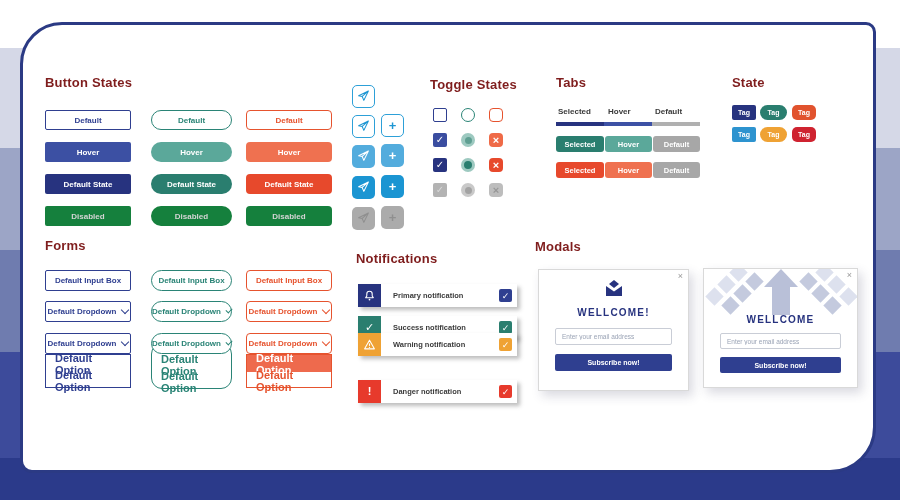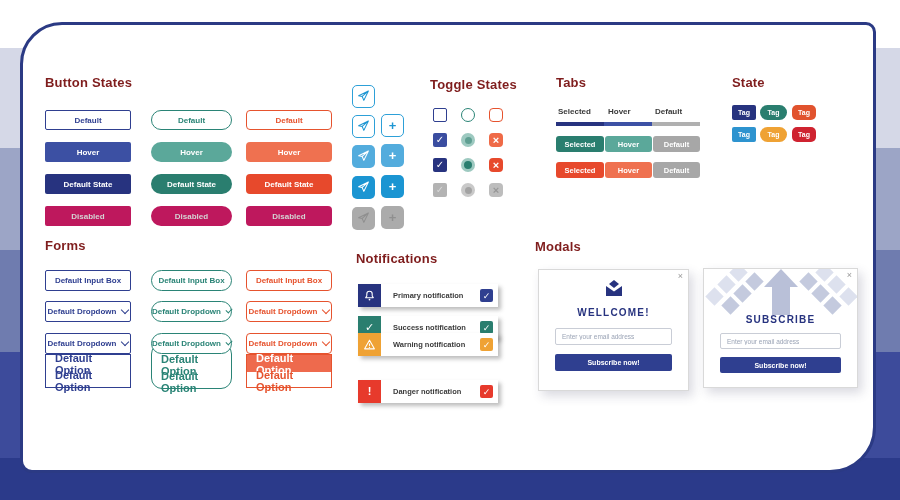--- a/index.html
+++ b/index.html
@@ -23,21 +23,21 @@
   .c3{left:223px;width:86px;border-radius:4px}
   .v-out-navy{border:1.5px solid #2f3f90;color:#2f3f90;background:#fff}
   .v-navy-h{background:#3c50a3;color:#fff}
   .v-navy-s{background:#27337f;color:#fff}
   .v-out-teal{border:1.5px solid #2a8476;color:#2a8476;background:#fff}
   .v-teal-h{background:#5ba89a;color:#fff}
   .v-teal-s{background:#2a7e6f;color:#fff}
   .v-out-org{border:1.5px solid #e6532e;color:#e6532e;background:#fff}
   .v-org-h{background:#ef7150;color:#fff}
   .v-org-s{background:#e7492c;color:#fff}
-  .v-dis{background:#be185d;color:#d4d4d4}
+  .v-dis{background:#15803d;color:#d4d4d4}
 
   
   .ibtn{position:absolute;width:23px;height:23px;border-radius:5px;display:flex;align-items:center;
         justify-content:center;box-sizing:border-box;font-weight:700}
   .i-out{border:1.5px solid #2da0d8;background:#fff;color:#1d96d3}
   .i-mid{background:#53acdd;color:#fff}
   .i-str{background:#1b95d2;color:#fff}
   .i-dis{background:#ababab;color:#8f8f8f}
   .plus{font-size:13px;line-height:1;margin-top:-1px}
 
@@ -78,21 +78,21 @@
 
   
   .fbox{position:absolute;height:21px;display:flex;align-items:center;justify-content:center;
         font-size:8px;font-weight:700;box-sizing:border-box;background:#fff;white-space:nowrap}
   .chev{display:inline-block;width:5px;height:5px;border-right:1.6px solid currentColor;
         border-bottom:1.6px solid currentColor;transform:rotate(45deg);margin-left:6px;margin-top:-4px}
   .dpanel{position:absolute;box-sizing:border-box;background:#fff}
   .dopt{height:17px;display:flex;align-items:center;padding-left:9px;font-size:11px;font-weight:700}
 
   
-  .notif{position:absolute;left:335px;width:140px;height:23px;background:#fff;display:flex;
+  .notif{position:absolute;left:335px;width:159px;height:23px;background:#fff;display:flex;
          align-items:center;box-shadow:2.5px 2.5px 4px rgba(70,70,70,.35)}
   .nicon{width:23px;height:23px;flex:0 0 auto;display:flex;align-items:center;justify-content:center}
   .nv{background:#27337f}.nt{background:#2a7e6f}.na{background:#efa234}.nr{background:#e73a2c}
   .nicon .tglyph{color:#fff;font-size:11px}
   .nbang{color:#fff;font-size:11px;font-weight:700;line-height:1}
   .nlabel{flex:1;padding-left:12px;font-size:7.5px;font-weight:700;color:#3a3a3a;white-space:nowrap}
   .ncheck{width:13px;height:13px;margin-right:5px;border-radius:2px;display:flex;align-items:center;
           justify-content:center;color:#fff;font-size:9px;font-weight:700;flex:0 0 auto}
 
   
@@ -375,19 +375,19 @@
         <div class="dmd sh2" style="left:16px;top:9px"></div>
         <div class="dmd sh2" style="left:4px;top:21px"></div>
         <div class="dmd sh1" style="left:98px;top:6px"></div>
         <div class="dmd sh1" style="left:110px;top:18px"></div>
         <div class="dmd sh1" style="left:122px;top:30px"></div>
         <div class="dmd sh2" style="left:114px;top:-3px"></div>
         <div class="dmd sh2" style="left:126px;top:9px"></div>
         <div class="dmd sh2" style="left:138px;top:21px"></div>
       </div>
       <span class="mclose">×</span>
-      <div class="mhead">SUBSCRIBE</div>
+      <div class="mhead">WELLCOME</div>
       <input class="minput" placeholder="Enter your email address" style="">
       <div class="mbtn">Subscribe now!</div>
     </div>
 
   </div>
 </div>
 
 </body></html>

